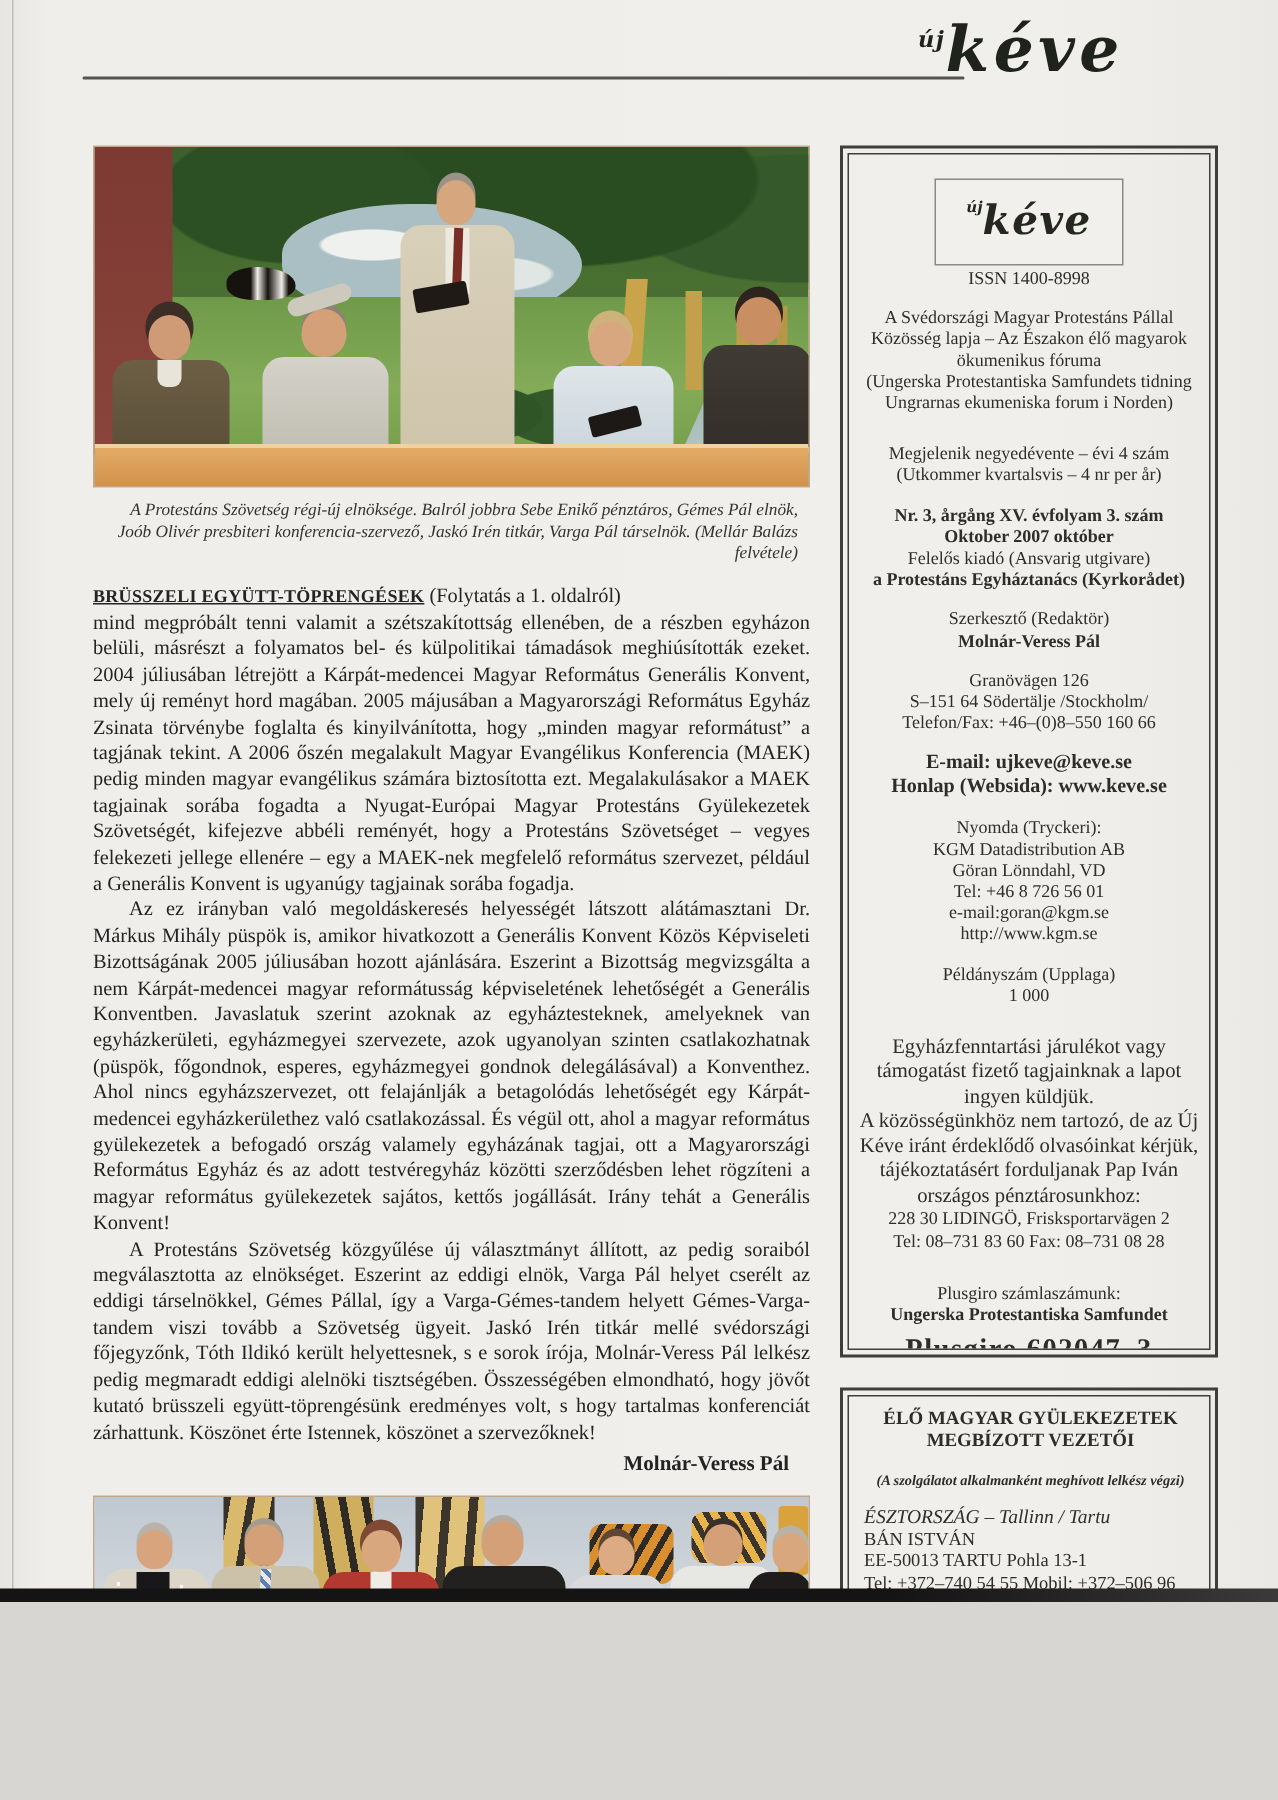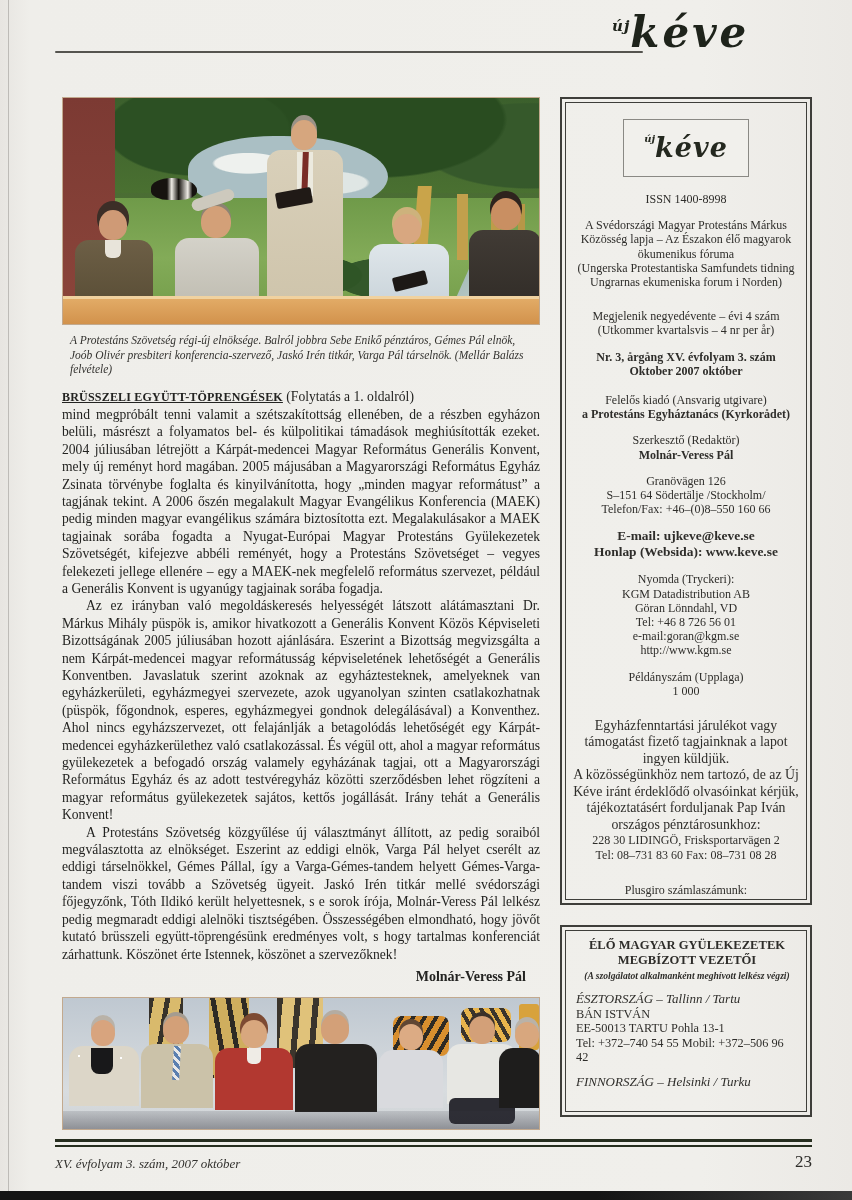--- a/index.html
+++ b/index.html
@@ -1,17 +1,17 @@
 <!DOCTYPE html>
 <html><head>
 <meta charset="utf-8">
 <style>
   html,body{margin:0;padding:0;}
   body{width:852px;height:1200px;background:#d8d6d2;font-family:"Liberation Serif",serif;}
-  .page{position:relative;width:852px;height:1200px;background:linear-gradient(90deg,#e7e5e1 0px,#efeeea 30px,#f0efeb 700px,#ebe9e5 852px);overflow:hidden;color:#2a2a28;}
+  .page{position:relative;width:852px;height:1068px;background:linear-gradient(90deg,#e7e5e1 0px,#efeeea 30px,#f0efeb 700px,#ebe9e5 852px);overflow:hidden;color:#2a2a28;}
   .scan-left{position:absolute;left:8px;top:0;width:1px;height:1200px;background:#bdbbb7;}
   .scan-bottom{position:absolute;left:0;bottom:0;width:852px;height:9px;background:linear-gradient(90deg,#141414 70%,#3a3a3a);}
 
   
   .header-rule{position:absolute;left:55px;top:51px;width:588px;height:2px;background:#55544f;border-radius:2px;}
   .masthead{position:absolute;right:40px;top:8px;width:200px;text-align:left;color:#1e231b;font-family:"DejaVu Serif",serif;font-style:italic;}
   .masthead .lg-prefix{font-size:15px;font-weight:bold;letter-spacing:1px;position:relative;top:-16px;}
   .masthead .lg-main{font-size:42px;font-weight:bold;letter-spacing:3px;}
 
   
@@ -20,49 +20,49 @@
 
   
   .photo{position:relative;overflow:hidden;border:1px solid #c2a98e;box-sizing:border-box;}
   .photo1{width:478px;height:228px;background:linear-gradient(180deg,#42632f,#567a3a);}
   .photo2{position:absolute;top:900px;left:0;width:478px;height:133px;background:linear-gradient(180deg,#bfc8d1,#d8dcdf 70%,#cfd3d6);}
   .abs{position:absolute;}
   .fig-head{position:absolute;border-radius:50% 50% 46% 46%;background:#d7a17e;}
   .fig-torso{position:absolute;border-radius:14px 14px 0 0;}
 
   
-  .caption{margin:8px auto 0 auto;width:462px;text-align:left;font-style:italic;font-size:11.5px;line-height:14.5px;color:#33322f;}
+  .caption{margin:8px auto 0 auto;width:462px;text-align:right;font-style:italic;font-size:11.5px;line-height:14.5px;color:#33322f;}
 
   
   .article{margin-top:11px;font-size:13.6px;line-height:17.4px;text-align:justify;color:#232321;}
   .article p{margin:0;}
   .article .headline{font-weight:bold;font-size:12px;letter-spacing:.2px;text-decoration:underline;}
   .article .indent{text-indent:24px;}
   .signature{text-align:right;font-weight:bold;padding-right:14px;margin-top:5px !important;font-size:14px;}
 
   
   .box-outer{border:2px solid #3e3e3a;padding:3px;background:transparent;box-sizing:border-box;}
   .box-inner{border:1px solid #3e3e3a;box-sizing:border-box;overflow:hidden;}
   .impressum-outer{width:252px;height:808px;}
   .impressum-inner{height:798px;text-align:center;font-size:12px;line-height:14.2px;color:#2e2d2a;padding:8px 6px 0 6px;}
   .keve-box{width:124px;height:56px;margin:8px auto 0 auto;border:1px solid #8a8984;background:#f1f0ec;display:flex;align-items:center;justify-content:center;font-family:"DejaVu Serif",serif;font-style:italic;color:#24281f;}
   .keve-box .lg-prefix{font-size:10px;font-weight:bold;position:relative;top:-9px;}
   .keve-box .lg-main{font-size:27px;font-weight:bold;letter-spacing:1px;}
-  .mtA{margin-top:15px;} .mtB{margin-top:12px;} .mtC{margin-top:20px;}
+  .mtA{margin-top:1px;} .mtB{margin-top:12px;} .mtC{margin-top:20px;}
   .b{font-weight:bold;}
   .bigline{font-size:13.4px;line-height:16px;font-weight:bold;}
   .notice{font-size:13.8px;line-height:16.4px;}
   .small-addr{font-size:12px;line-height:15px;}
   .giro-number{font-size:19px;font-weight:bold;letter-spacing:1px;margin-top:10px;}
 
   
   .contacts-outer{position:absolute;top:828px;left:0;width:252px;height:192px;}
   .contacts-inner{height:182px;padding:7px 8px 0 10px;font-size:12.3px;line-height:14.6px;color:#2e2d2a;}
   .c-title{text-align:center;font-weight:bold;font-size:12.6px;line-height:15px;}
-  .c-sub{text-align:center;font-weight:bold;font-style:italic;font-size:9.6px;line-height:12px;margin-top:2px;}
+  .c-sub{text-align:center;font-weight:bold;font-style:italic;font-size:9.6px;line-height:12px;margin-top:14px;}
   .c-entry{margin-top:10px;text-align:left;}
   .c-country{font-style:italic;font-size:13px;}
   .c-name{font-weight:normal;}
 
   
   .footer-rule{position:absolute;left:55px;top:1139px;width:757px;height:3px;border-top:3px solid #262e1f;border-bottom:2px solid #262e1f;box-sizing:content-box;}
   .footer-row{position:absolute;left:55px;top:1152px;width:757px;display:flex;justify-content:space-between;align-items:flex-start;}
   .footer-left{font-style:italic;font-size:13px;color:#33322f;padding-top:4px;}
   .footer-page{font-size:17px;color:#2c2b28;}
 </style>
@@ -178,21 +178,21 @@
 
   <div class="col-right">
 
     <div class="box-outer impressum-outer">
       <div class="box-inner impressum-inner">
         <div class="keve-box">
           <span class="lg-prefix">új</span>
             <span class="lg-main">kéve</span>
         </div>
         <div class="mtA">ISSN  1400-8998</div>
-        <div class="mtB">A Svédországi Magyar Protestáns Márkus Közösség lapja – Az Északon élő magyarok ökumenikus fóruma</div>
+        <div class="mtB">A Svédországi Magyar Protestáns Pállal Közösség lapja – Az Északon élő magyarok ökumenikus fóruma</div>
         <div>(Ungerska Protestantiska Samfundets tidning Ungrarnas ekumeniska forum i Norden)</div>
         <div class="mtC">Megjelenik negyedévente – évi 4 szám</div>
         <div>(Utkommer kvartalsvis – 4 nr per år)</div>
         <div class="mtB b">Nr. 3, årgång XV. évfolyam 3. szám</div>
         <div class="b">Oktober 2007 október</div>
         <div class="mtA">Felelős kiadó (Ansvarig utgivare)</div>
         <div class="b">a Protestáns Egyháztanács (Kyrkorådet)</div>
         <div class="mtB">Szerkesztő (Redaktör)</div>
         <div class="b">Molnár-Veress Pál</div>
         <div class="mtB">Granövägen 126</div>

